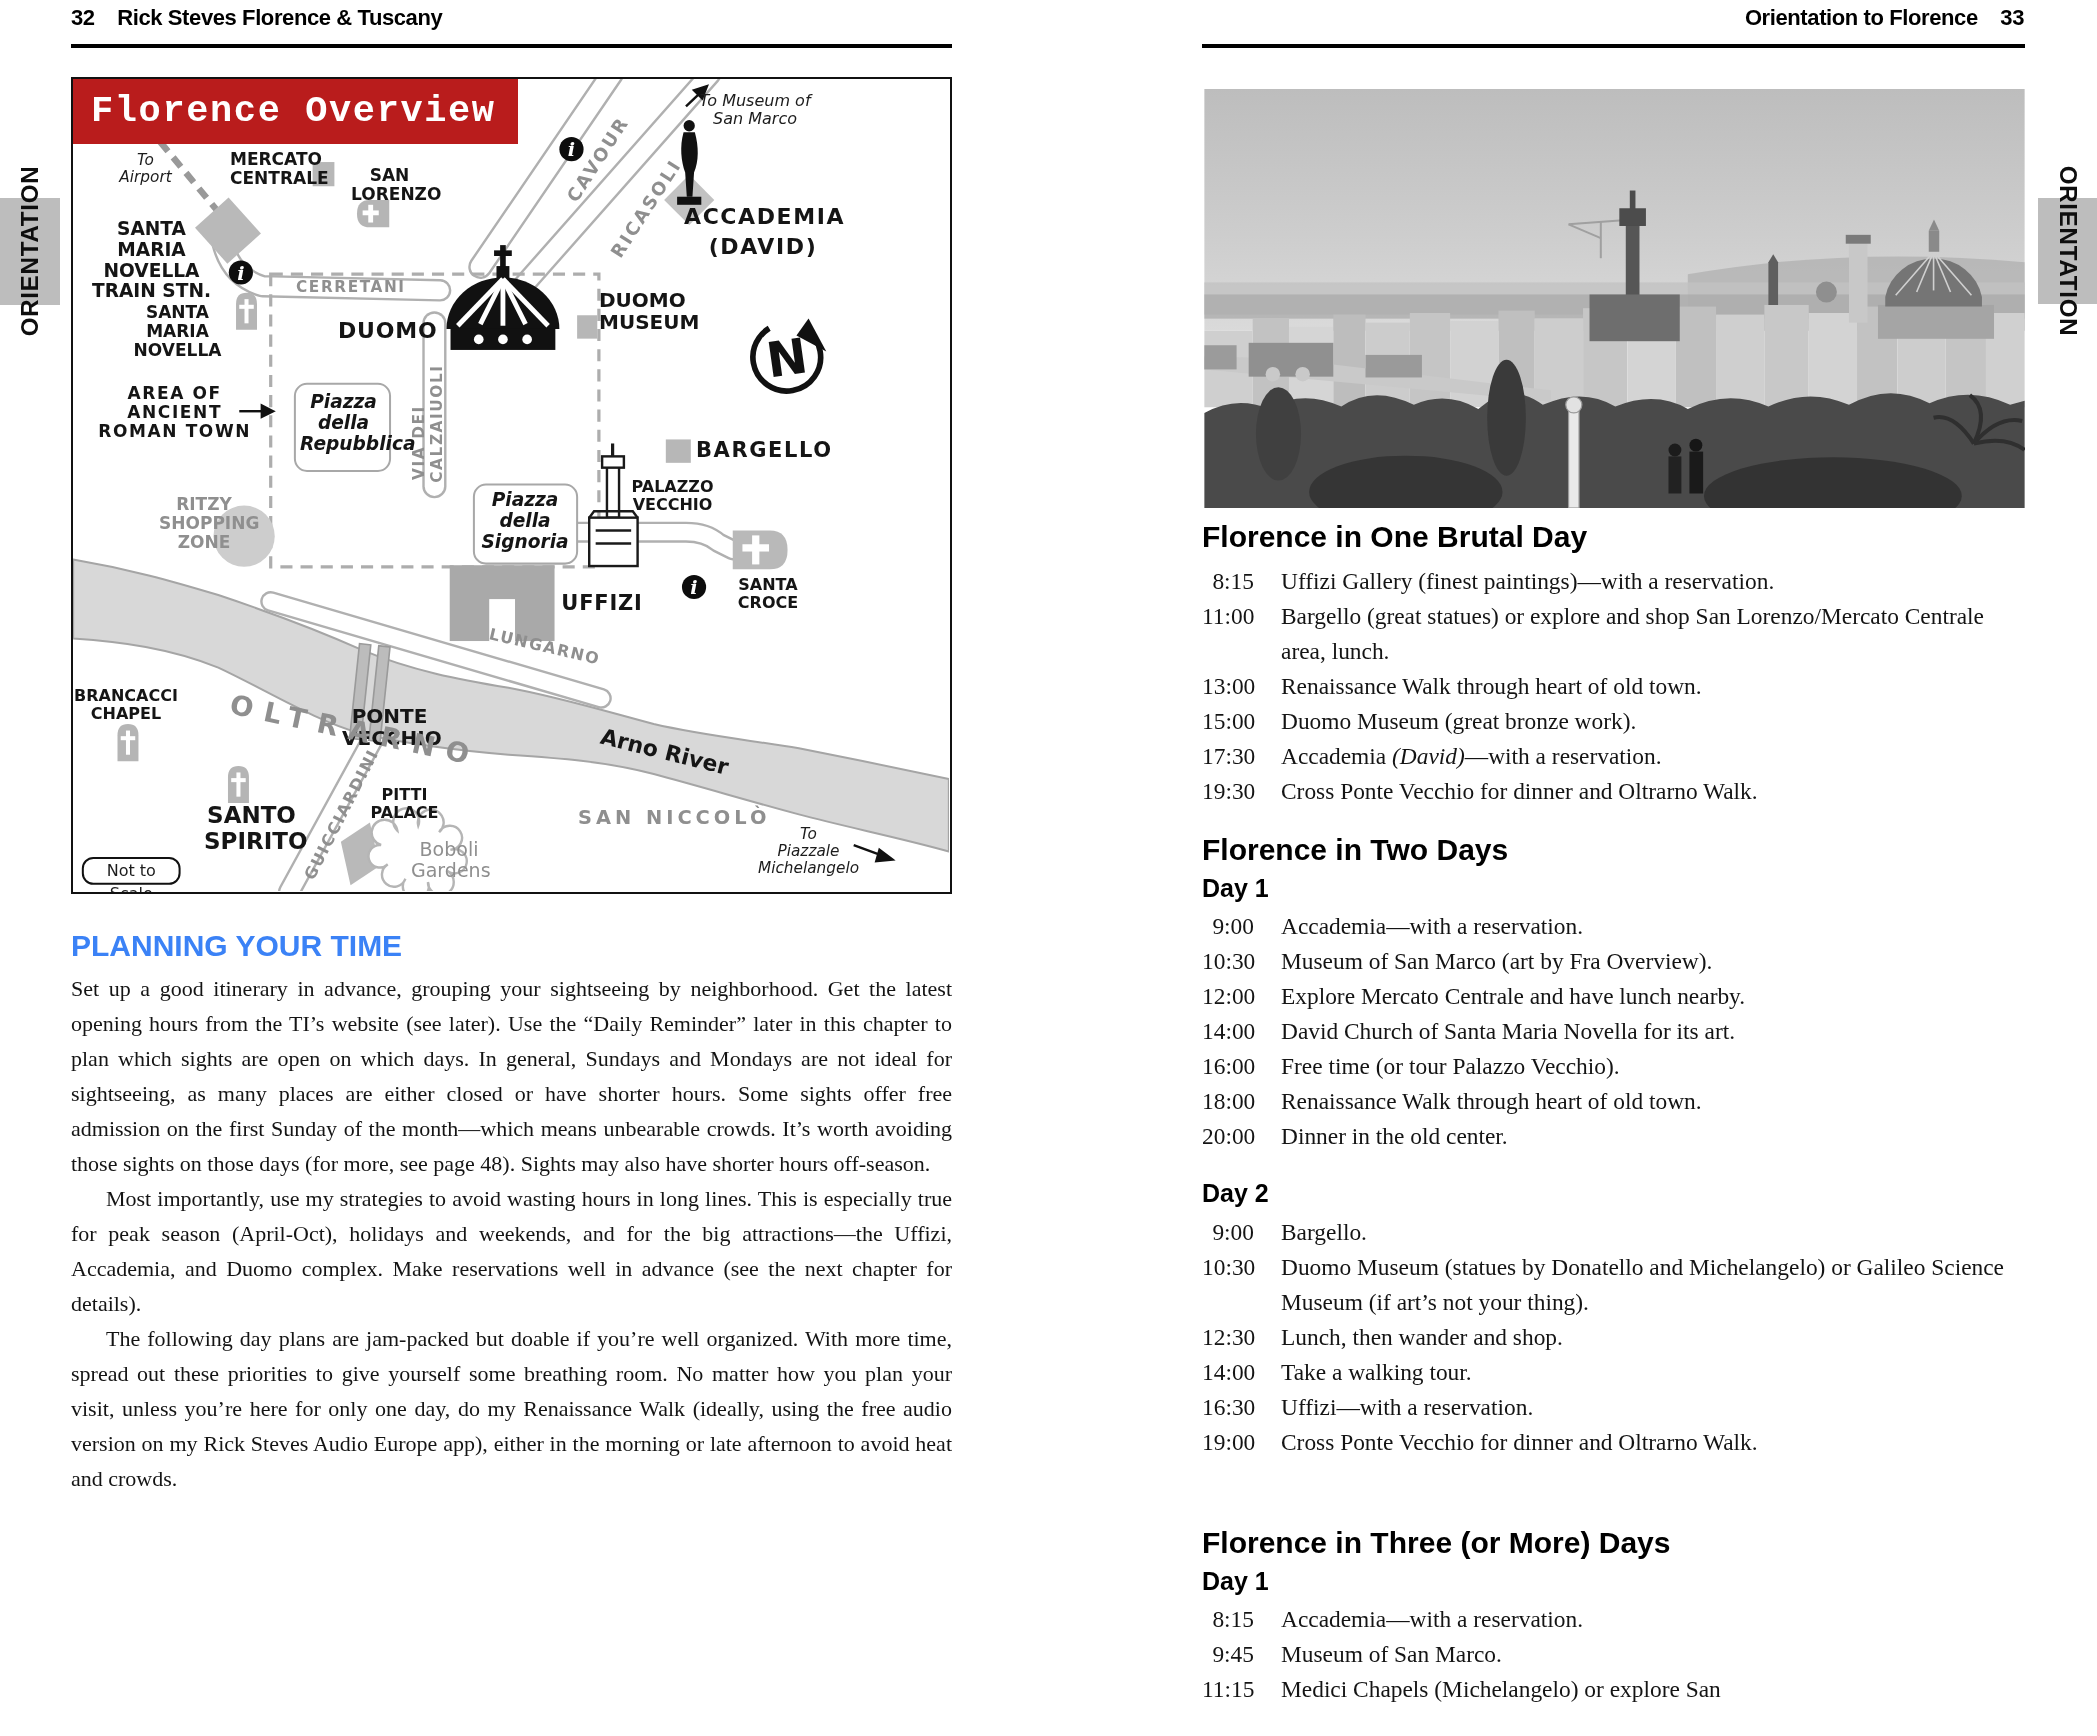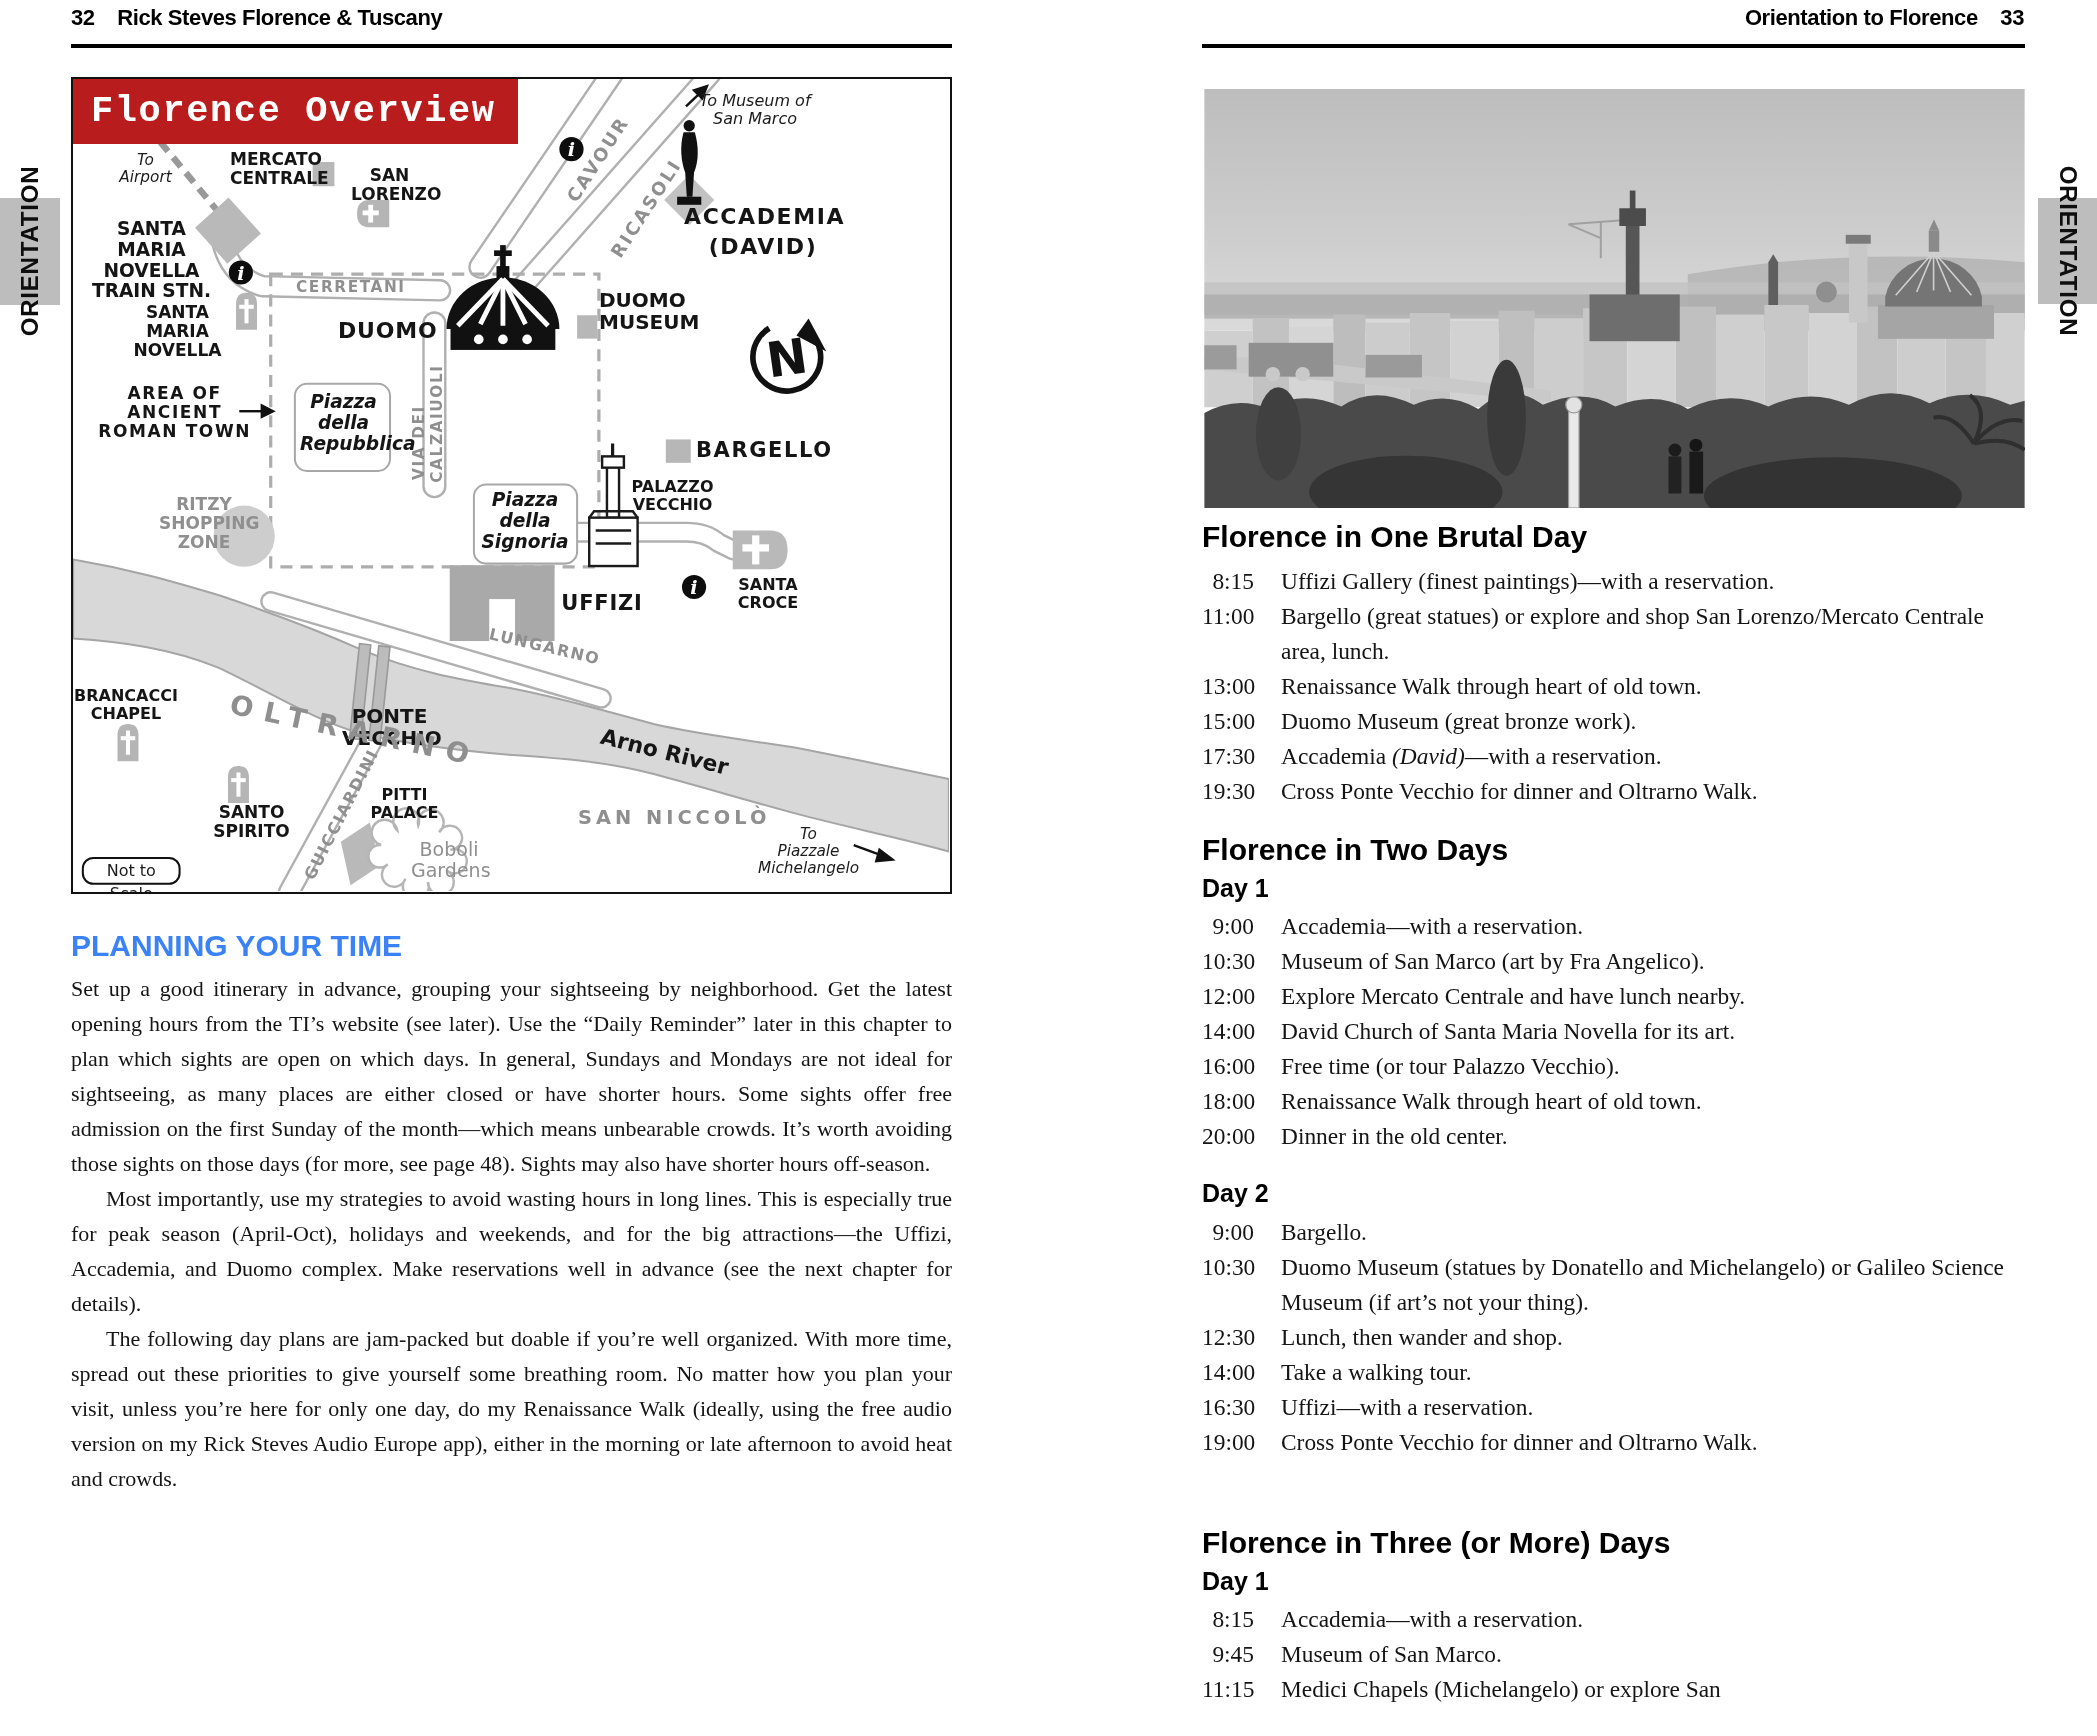--- a/index.html
+++ b/index.html
@@ -253,21 +253,21 @@
     <div class="ml grey" style="left:415px;top:558px;width:105px;font-size:16px;letter-spacing:1.6px;transform:rotate(13deg);">LUNGARNO</div>
     <div class="ml" style="left:269px;top:626px;width:95px;font-size:20px;">PONTE
 VECCHIO</div>
     <div class="ml grey" style="left:86px;top:416px;width:90px;font-size:17px;">RITZY
 SHOPPING
 ZONE</div>
     <div class="ml" style="left:0px;top:608px;width:106px;font-size:16px;">BRANCACCI
 CHAPEL</div>
     <div class="ml grey" style="left:153px;top:637px;width:258px;font-size:27.4px;letter-spacing:11.3px;transform:rotate(12deg);">OLTRARNO</div>
     <div class="ml" style="left:526px;top:660px;width:121px;font-size:22px;transform:rotate(14deg);white-space:nowrap;">Arno River</div>
-    <div class="ml" style="left:131px;top:724px;width:95px;font-size:17px;">SANTO
+    <div class="ml" style="left:131px;top:724px;width:95px;font-size:23px;">SANTO
 SPIRITO</div>
     <div class="ml grey" style="left:200px;top:732px;width:132px;font-size:16px;letter-spacing:1.6px;transform:rotate(-63deg);white-space:nowrap;">GUICCIARDINI</div>
     <div class="ml" style="left:297px;top:707px;width:69px;font-size:16px;">PITTI
 PALACE</div>
     <div class="ml grey" style="left:307px;top:760px;width:76px;font-size:19px;font-weight:normal;margin-left:31px;">Boboli
 Gardens</div>
     <div class="ml grey" style="left:505px;top:728px;width:177px;font-size:19.4px;letter-spacing:4px;white-space:nowrap;">SAN NICCOLÒ</div>
     <div class="ml hand" style="left:679px;top:747px;width:113px;font-size:15.3px;">To
 Piazzale
 Michelangelo</div>
@@ -417,21 +417,21 @@
 
   <div class="itin" style="top:833px;">
     <h2 style="margin-bottom:6.5px;">Florence in Two Days</h2>
     <h3>Day 1</h3>
     <div class="irow">
         <span class="t">9:00</span>
         <span class="d">Accademia—with a reservation.</span>
       </div>
     <div class="irow">
         <span class="t">10:30</span>
-        <span class="d">Museum of San Marco (art by Fra Angelico).</span>
+        <span class="d">Museum of San Marco (art by Fra Overview).</span>
       </div>
     <div class="irow">
         <span class="t">12:00</span>
         <span class="d">Explore Mercato Centrale and have lunch nearby.</span>
       </div>
     <div class="irow">
         <span class="t">14:00</span>
         <span class="d">David Church of Santa Maria Novella for its art.</span>
       </div>
     <div class="irow">

